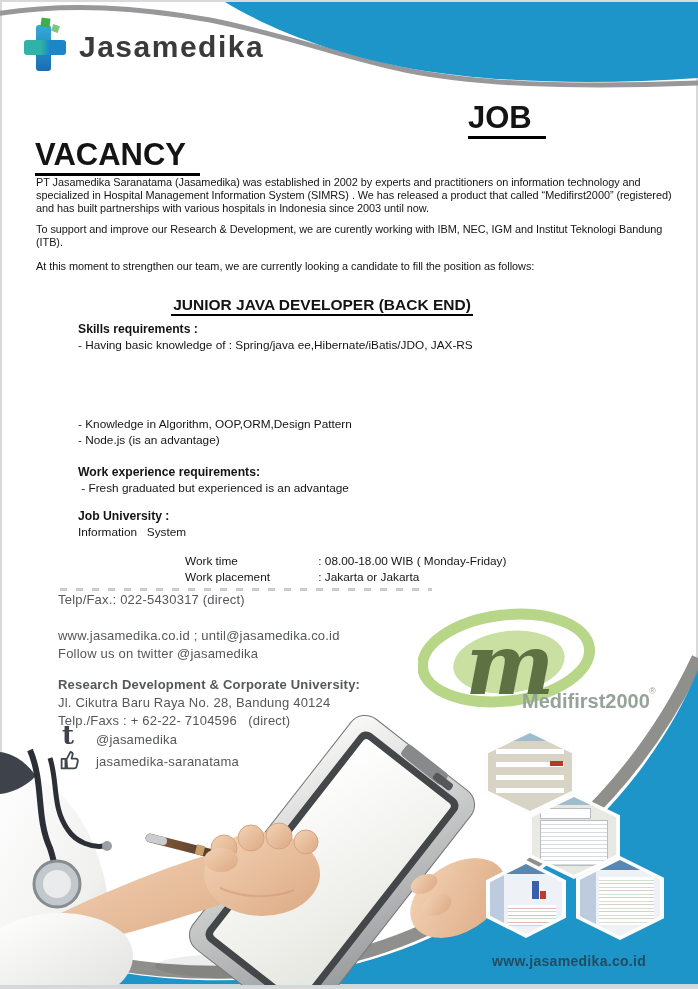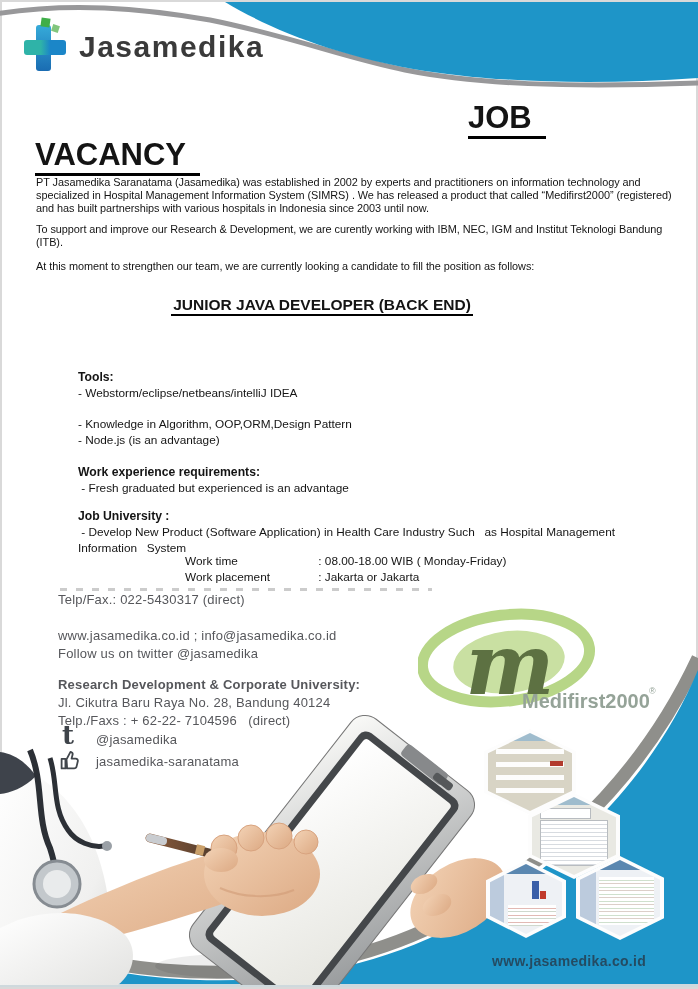--- a/index.html
+++ b/index.html
@@ -134,52 +134,51 @@
   </div>
 
   <div id="p1" class="abs para">PT Jasamedika Saranatama (Jasamedika) was established in 2002 by experts and practitioners on information technology and specialized in Hospital Management Information System (SIMRS) . We has released a product that called “Medifirst2000” (registered) and has built partnerships with various hospitals in Indonesia since 2003 until now.</div>
   <div id="p2" class="abs para">To support and improve our Research &amp; Development, we are curently working with IBM, NEC, IGM and Institut Teknologi Bandung (ITB).</div>
   <div id="p3" class="abs para">At this moment to strengthen our team, we are currently looking a candidate to fill the position as follows:</div>
 
   <div id="position-title" class="abs">
     <span>JUNIOR JAVA DEVELOPER (BACK END)</span>
   </div>
 
-  <div id="sec-tools-a" class="abs sec">
-    <div class="h pre">Tools:</div>
-    <div class="pre">- Webstorm/eclipse/netbeans/intelliJ IDEA</div>
+  <div id="sec-skills" class="abs sec">
+    <div class="h pre">Skills requirements :</div>
+    <div class="pre">- Having basic knowledge of : Spring/java ee,Hibernate/iBatis/JDO, JAX-RS</div>
   </div>
   <div id="sec-tools-b" class="abs sec">
     <div class="pre">- Knowledge in Algorithm, OOP,ORM,Design Pattern</div>
     <div class="pre">- Node.js (is an advantage)</div>
   </div>
   <div id="sec-exp" class="abs sec">
     <div class="h pre">Work experience requirements:</div>
     <div class="pre"> - Fresh graduated but experienced is an advantage</div>
   </div>
   <div id="sec-jd" class="abs sec">
     <div class="h pre">Job University :</div>
-    <div class="pre"> - Develop New Product (Software Application) in Health Care Industry Such   as Hospital Management</div>
     <div class="pre">Information   System</div>
   </div>
 
   <div id="wrow1" class="abs wrow">
     <span class="lbl">Work time</span>
     <span class="pre">: 08.00-18.00 WIB ( Monday-Friday)</span>
   </div>
   <div id="wrow2" class="abs wrow">
     <span class="lbl">Work placement</span>
     <span class="pre">: Jakarta or Jakarta</span>
   </div>
 
   <div id="remnants" class="abs"></div>
   <div id="clip-line" class="abs contact">
     <span class="pre">Telp/Fax.: 022-5430317 (direct)</span>
   </div>
-  <div id="c-line3" class="abs contact pre">www.jasamedika.co.id ; info@jasamedika.co.id</div>
+  <div id="c-line3" class="abs contact pre">www.jasamedika.co.id ; until@jasamedika.co.id</div>
   <div id="c-line4" class="abs contact pre">Follow us on twitter @jasamedika</div>
   <div id="rd-head" class="abs contact pre">Research Development &amp; Corporate University:</div>
   <div id="rd-line1" class="abs contact pre">Jl. Cikutra Baru Raya No. 28, Bandung 40124</div>
   <div id="rd-line2" class="abs contact pre">Telp./Faxs : + 62-22- 7104596   (direct)</div>
 
   <div id="tw-icon" class="abs">t</div>
   <div id="tw-handle" class="abs contact">@jasamedika</div>
   <svg id="fb-icon" class="abs" width="24" height="24" viewBox="0 0 20 20">
     <path d="M3 9 h3.2 v8 H3 Z M7.6 17 h5.8 c1 0 1.9-.7 2.1-1.7 l1-4.2 c.3-1.2-.6-2.3-1.8-2.3 h-3.4 l.9-3.3 c.2-.9-.3-1.8-1.2-2.1 l-.6-.2 -3.3 6.3 Z" fill="none" stroke="#41464c" stroke-width="1.5" stroke-linejoin="round"></path>
   </svg>

